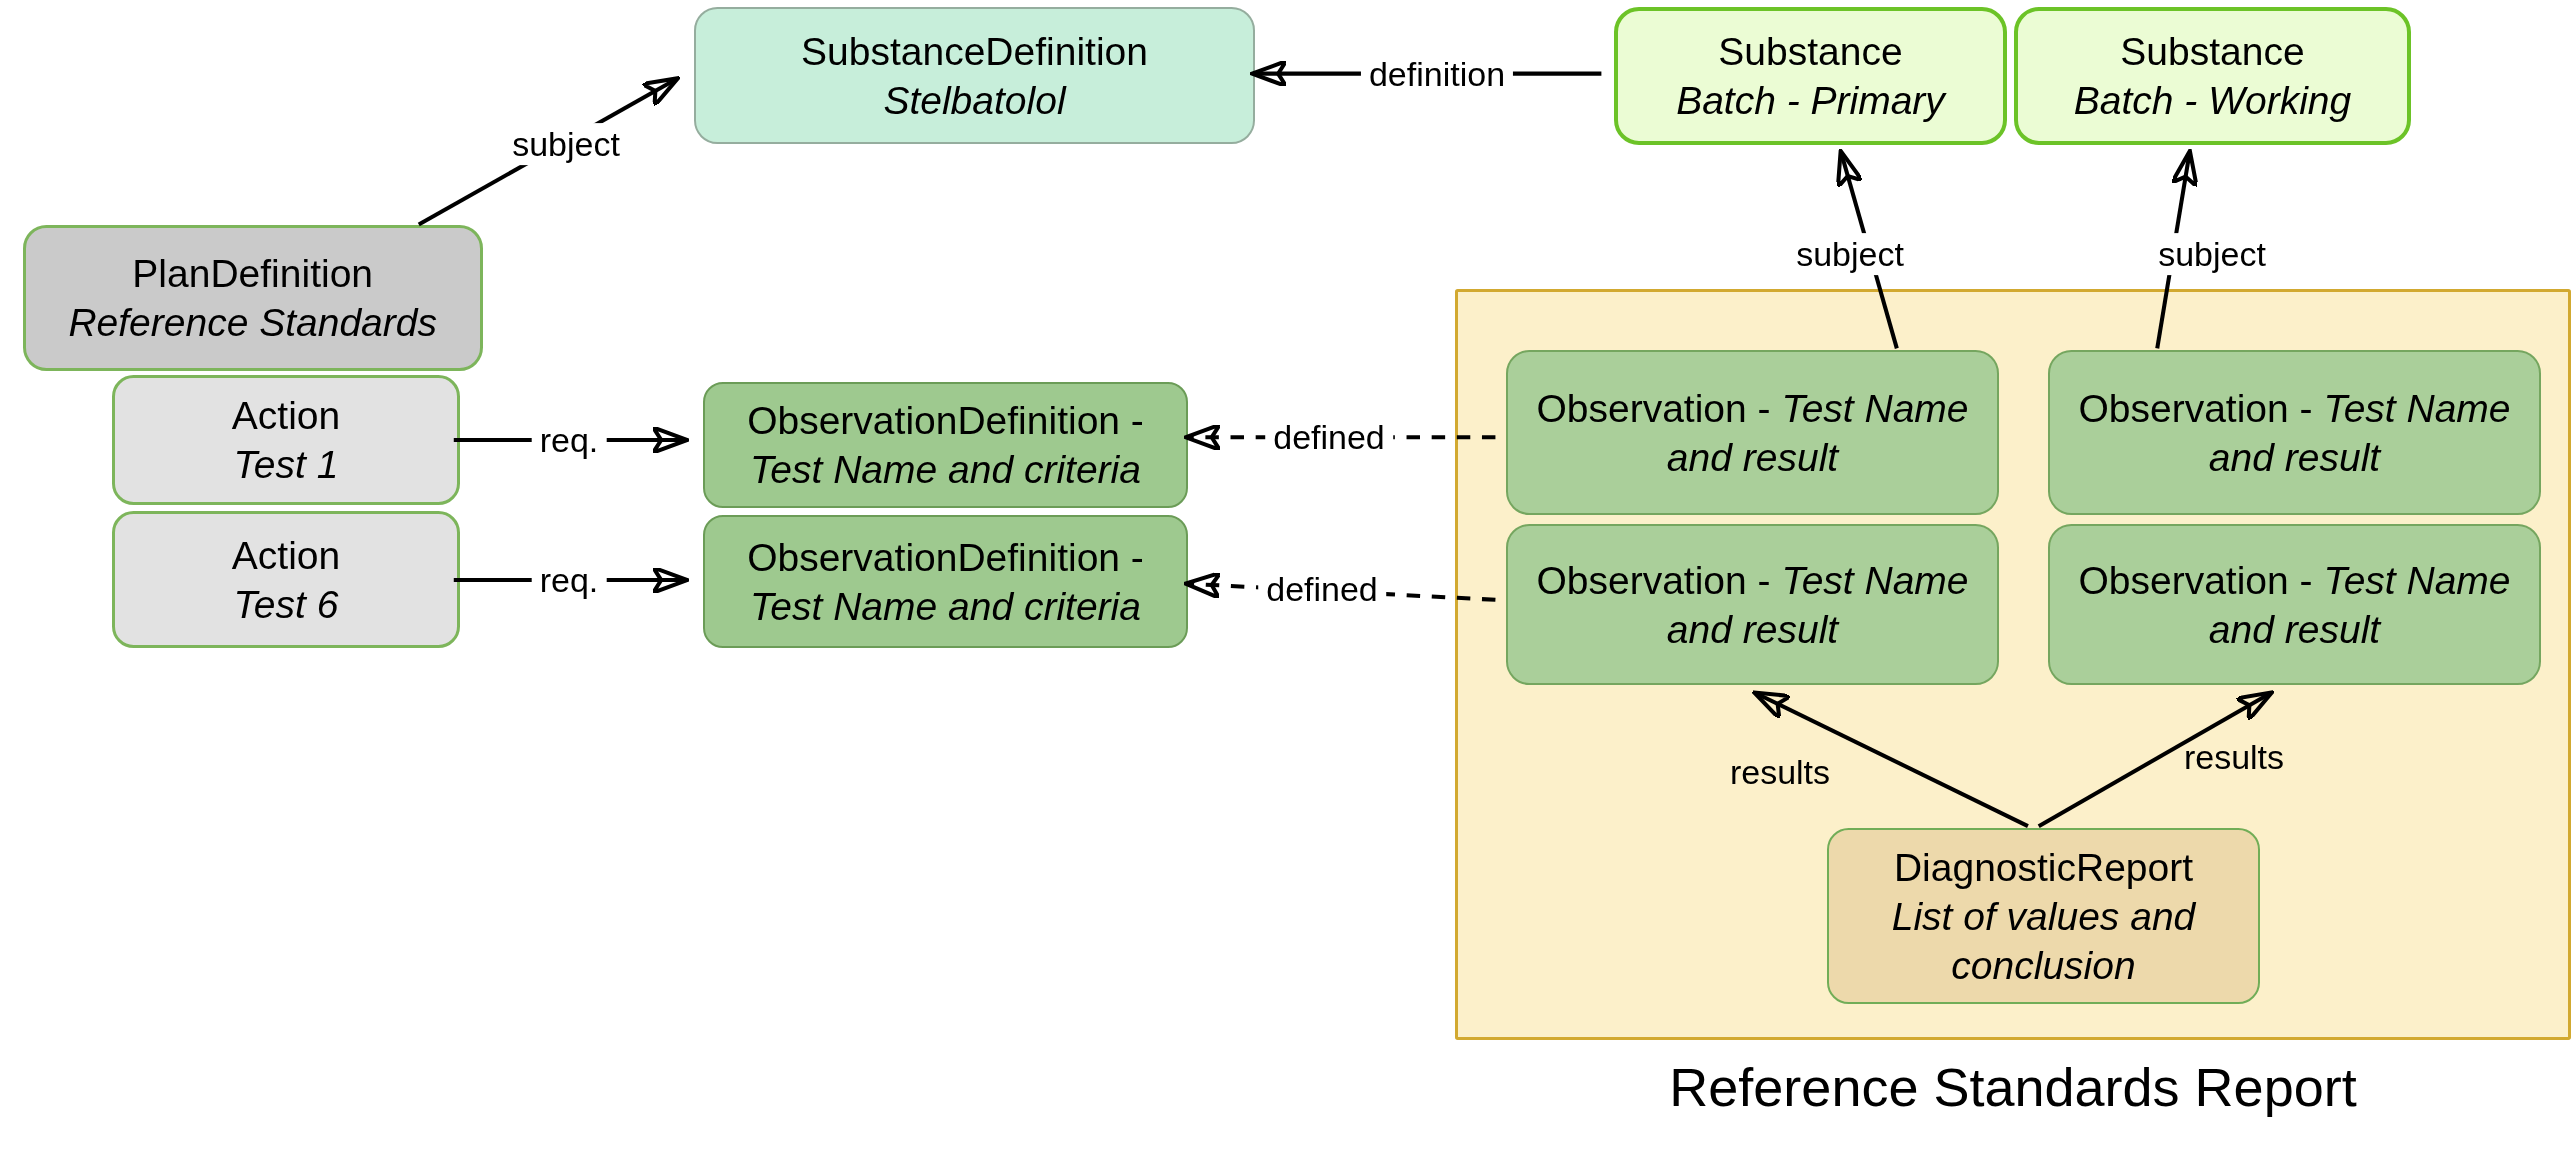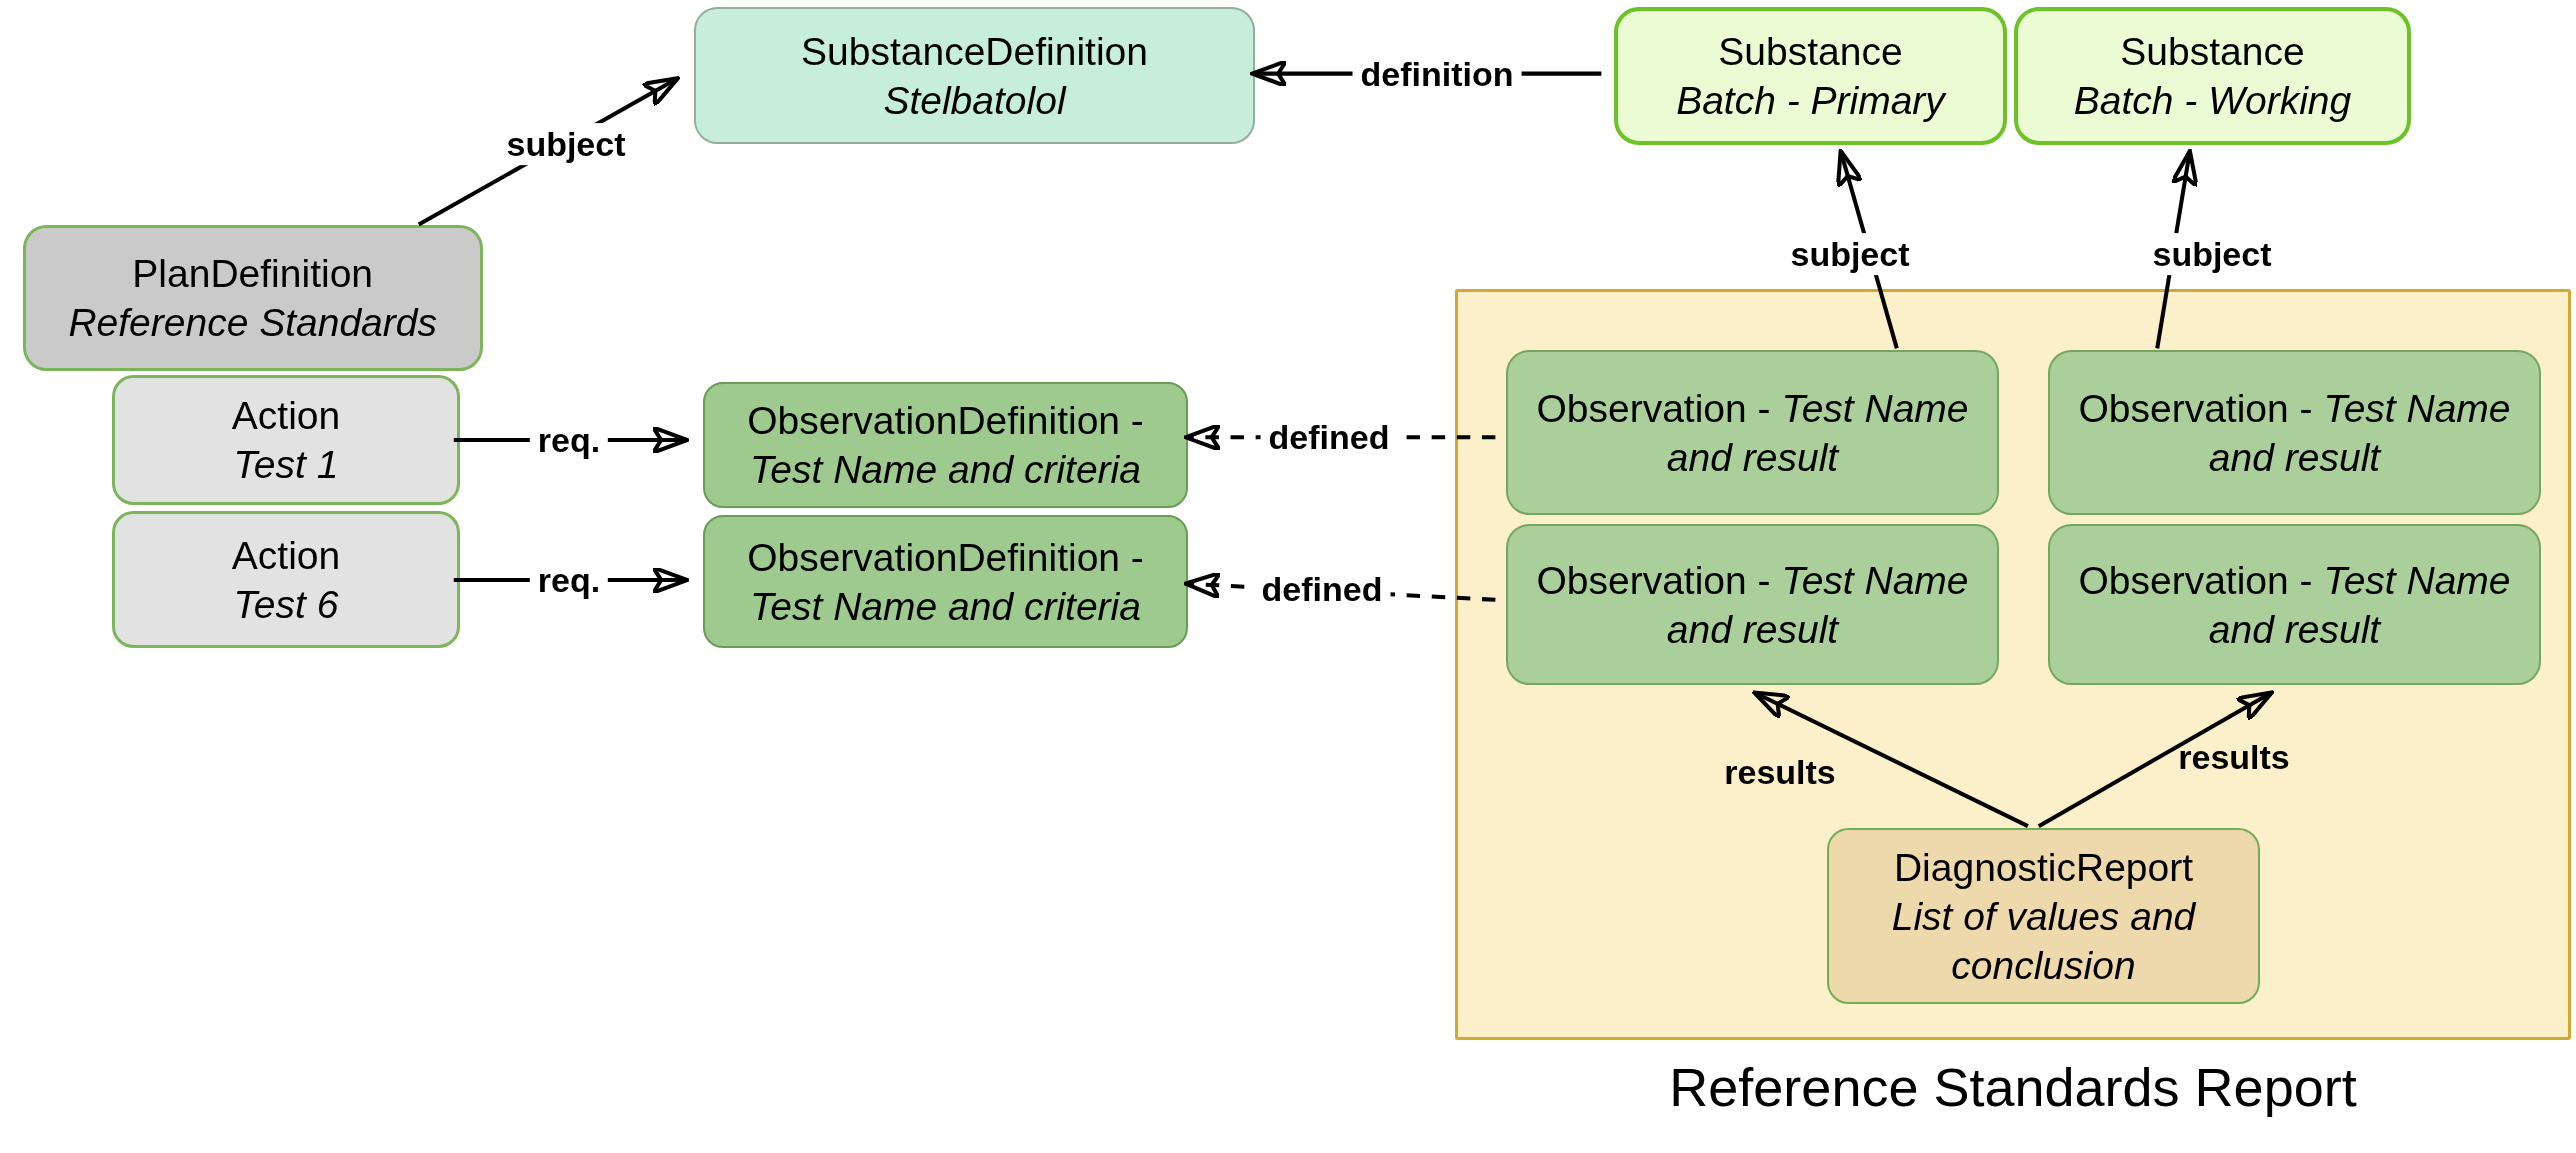--- a/index.html
+++ b/index.html
@@ -42,21 +42,20 @@
   }
   #edges{position:absolute;left:0;top:0;pointer-events:none;}
   #edges path{stroke:#000;stroke-width:4.5;fill:none;}
   #edges path.dashed{stroke-dasharray:15 13;}
   .elabel{
     position:absolute;
     transform:translate(-50%,-50%);
     font-size:34px;
     line-height:40px;
     white-space:nowrap;
-    font-weight:bold;
   }
   .whitebg{background:#ffffff;padding:0.9px 8px;}
   .caption{
     position:absolute;
     text-align:center;
     font-size:54px;
     line-height:63px;
   }
 </style>
 </head>

